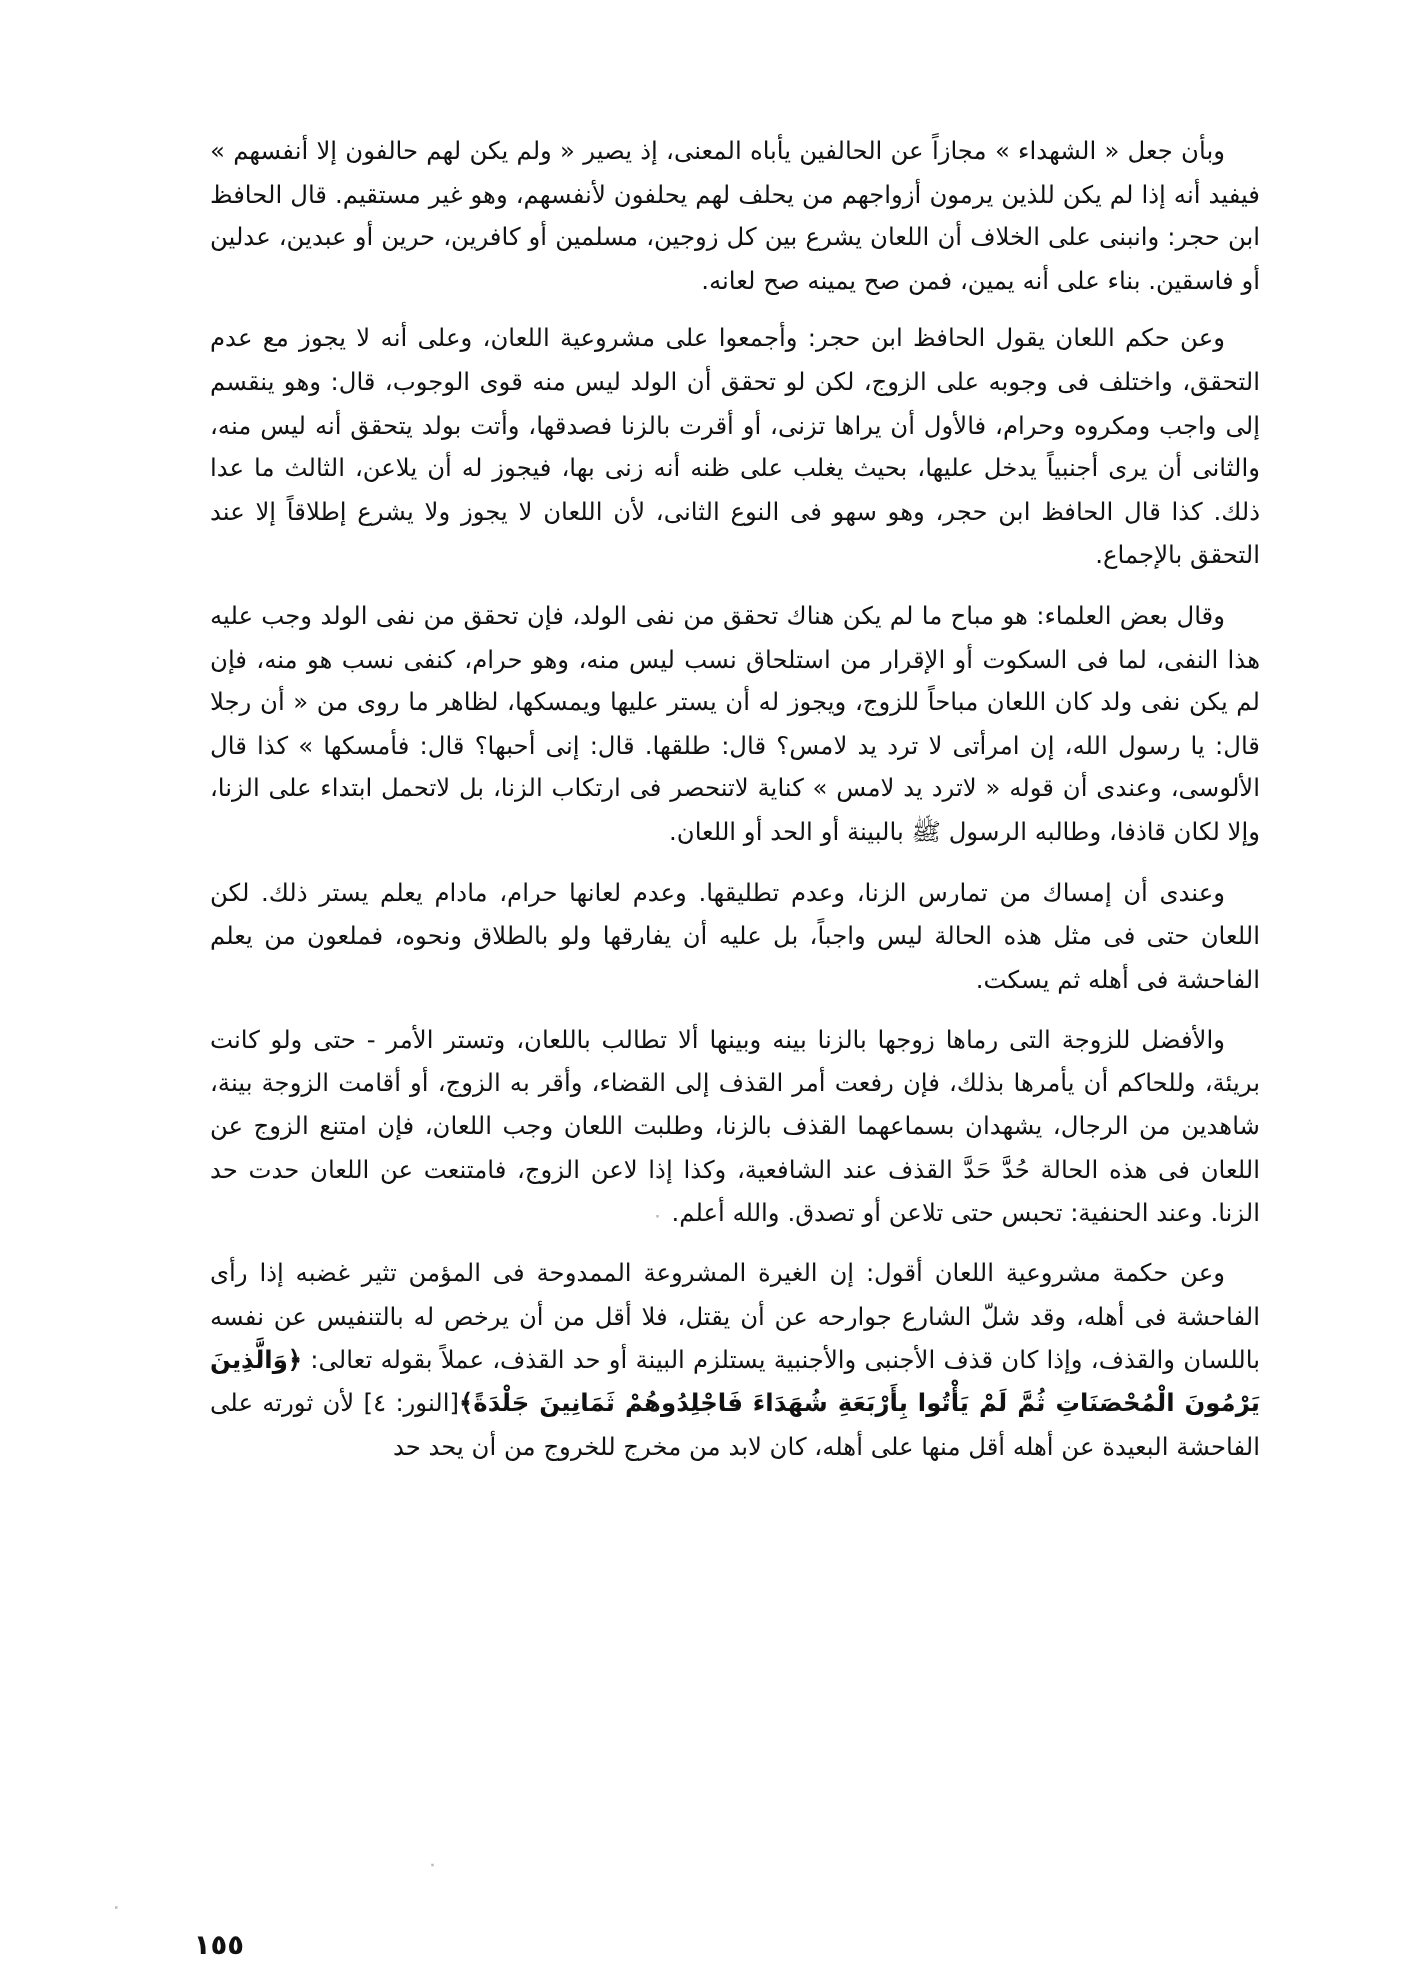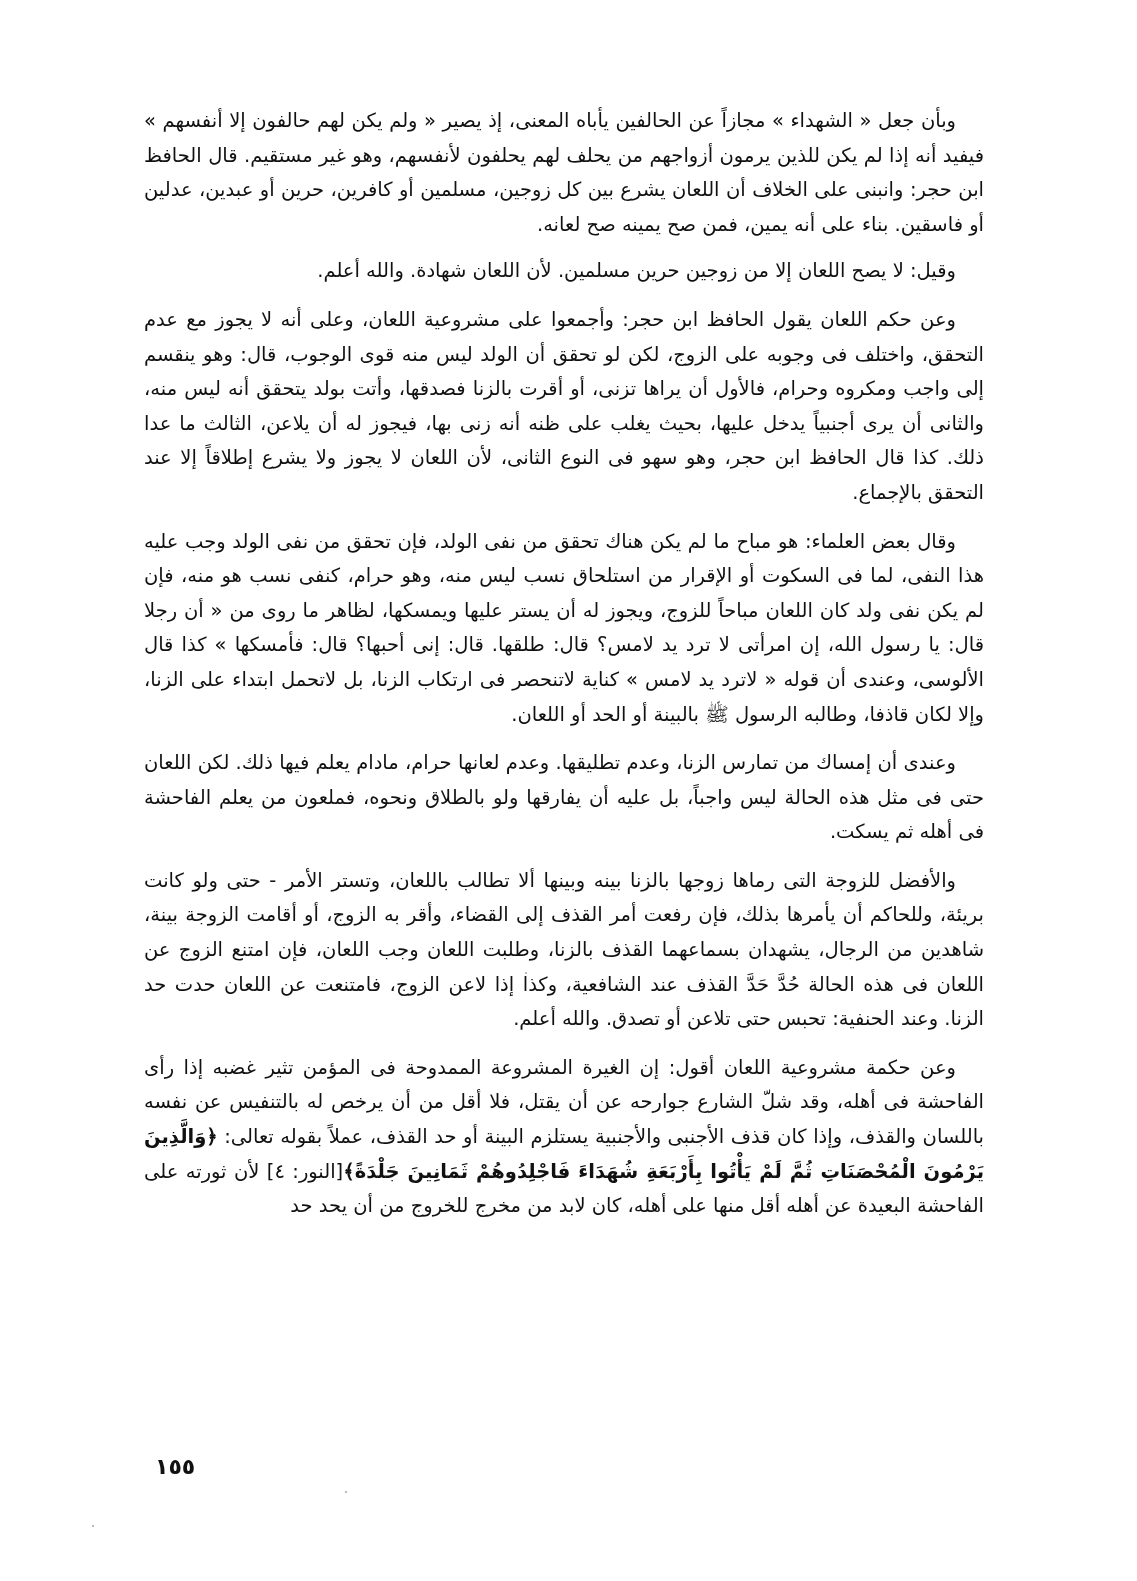--- a/index.html
+++ b/index.html
@@ -1,59 +1,58 @@
 <!DOCTYPE html>
 <html><head>
   <meta charset="utf-8">
   <style>
     html, body { margin: 0; padding: 0; background: #ffffff; }
     body { width: 1137px; height: 1581px; position: relative; overflow: hidden; }
     .page {
       position: absolute;
-      left: 144px;
+      left: 168px;
       top: 104px;
       width: 840px;
       direction: rtl;
       text-align: justify;
       font-family: "DejaVu Sans", sans-serif;
       color: #111111;
       font-size: 19.5px;
       line-height: 34.6px;
     }
     .para { margin: 0 0 12px 0; text-indent: 28px; text-align-last: right; }
     .para.gap-lg { margin-bottom: 14px; }
     .heading-u { text-underline-offset: 7px; text-decoration-thickness: 1.5px; }
     .verse { font-weight: bold; }
     .quran-bracket { font-weight: bold; }
     .page-number {
       position: absolute;
       left: 155px;
-      top: 1454px;
+      top: 1544px;
       font-family: "DejaVu Sans", sans-serif;
       font-size: 22px;
       font-weight: bold;
       color: #111111;
       direction: rtl;
     }
     .speck { position: absolute; width: 2px; height: 2px; background: #bbbbbb; }
   </style>
 </head>
 <body>
 
 <div class="page">
 
   <p class="para">وبأن جعل « الشهداء » مجازاً عن الحالفين يأباه المعنى، إذ يصير « ولم يكن لهم حالفون إلا أنفسهم » فيفيد أنه إذا لم يكن للذين يرمون أزواجهم من يحلف لهم يحلفون لأنفسهم، وهو غير مستقيم. قال الحافظ ابن حجر: وانبنى على الخلاف أن اللعان يشرع بين كل زوجين، مسلمين أو كافرين، حرين أو عبدين، عدلين أو فاسقين. بناء على أنه يمين، فمن صح يمينه صح لعانه.</p>
 
-  <p class="para gap-lg">وقيل: لا يصح اللعان إلا من زوجين حرين مسلمين. لأن اللعان شهادة. والله أعلم.</p>
 
   <p class="para gap-lg"><span>وعن </span><span class="heading-u">حكم اللعان</span><span> يقول الحافظ ابن حجر: وأجمعوا على مشروعية اللعان، وعلى أنه لا يجوز مع عدم التحقق، واختلف فى وجوبه على الزوج، لكن لو تحقق أن الولد ليس منه قوى الوجوب، قال: وهو ينقسم إلى واجب ومكروه وحرام، فالأول أن يراها تزنى، أو أقرت بالزنا فصدقها، وأتت بولد يتحقق أنه ليس منه، والثانى أن يرى أجنبياً يدخل عليها، بحيث يغلب على ظنه أنه زنى بها، فيجوز له أن يلاعن، الثالث ما عدا ذلك. كذا قال الحافظ ابن حجر، وهو سهو فى النوع الثانى، لأن اللعان لا يجوز ولا يشرع إطلاقاً إلا عند التحقق بالإجماع.</span></p>
 
   <p class="para gap-lg">وقال بعض العلماء: هو مباح ما لم يكن هناك تحقق من نفى الولد، فإن تحقق من نفى الولد وجب عليه هذا النفى، لما فى السكوت أو الإقرار من استلحاق نسب ليس منه، وهو حرام، كنفى نسب هو منه، فإن لم يكن نفى ولد كان اللعان مباحاً للزوج، ويجوز له أن يستر عليها ويمسكها، لظاهر ما روى من « أن رجلا قال: يا رسول الله، إن امرأتى لا ترد يد لامس؟ قال: طلقها. قال: إنى أحبها؟ قال: فأمسكها » كذا قال الألوسى، وعندى أن قوله « لاترد يد لامس » كناية لاتنحصر فى ارتكاب الزنا، بل لاتحمل ابتداء على الزنا، وإلا لكان قاذفا، وطالبه الرسول ﷺ بالبينة أو الحد أو اللعان.</p>
 
-  <p class="para gap-lg">وعندى أن إمساك من تمارس الزنا، وعدم تطليقها. وعدم لعانها حرام، مادام يعلم فيها ذلك. لكن اللعان حتى فى مثل هذه الحالة ليس واجباً، بل عليه أن يفارقها ولو بالطلاق ونحوه، فملعون من يعلم الفاحشة فى أهله ثم يسكت.</p>
+  <p class="para gap-lg">وعندى أن إمساك من تمارس الزنا، وعدم تطليقها. وعدم لعانها حرام، مادام يعلم يستر ذلك. لكن اللعان حتى فى مثل هذه الحالة ليس واجباً، بل عليه أن يفارقها ولو بالطلاق ونحوه، فملعون من يعلم الفاحشة فى أهله ثم يسكت.</p>
 
   <p class="para gap-lg">والأفضل للزوجة التى رماها زوجها بالزنا بينه وبينها ألا تطالب باللعان، وتستر الأمر - حتى ولو كانت بريئة، وللحاكم أن يأمرها بذلك، فإن رفعت أمر القذف إلى القضاء، وأقر به الزوج، أو أقامت الزوجة بينة، شاهدين من الرجال، يشهدان بسماعهما القذف بالزنا، وطلبت اللعان وجب اللعان، فإن امتنع الزوج عن اللعان فى هذه الحالة حُدَّ حَدَّ القذف عند الشافعية، وكذا إذا لاعن الزوج، فامتنعت عن اللعان حدت حد الزنا. وعند الحنفية: تحبس حتى تلاعن أو تصدق. والله أعلم.</p>
 
   <p class="para"><span>وعن </span><span class="heading-u">حكمة مشروعية اللعان</span><span> أقول: إن الغيرة المشروعة الممدوحة فى المؤمن تثير غضبه إذا رأى الفاحشة فى أهله، وقد شلّ الشارع جوارحه عن أن يقتل، فلا أقل من أن يرخص له بالتنفيس عن نفسه باللسان والقذف، وإذا كان قذف الأجنبى والأجنبية يستلزم البينة أو حد القذف، عملاً بقوله تعالى: </span><span class="quran-bracket">﴿</span><span class="verse">وَالَّذِينَ يَرْمُونَ الْمُحْصَنَاتِ ثُمَّ لَمْ يَأْتُوا بِأَرْبَعَةِ شُهَدَاءَ فَاجْلِدُوهُمْ ثَمَانِينَ جَلْدَةً</span><span class="quran-bracket">﴾</span><span>[النور: ٤]</span><span> لأن ثورته على الفاحشة البعيدة عن أهله أقل منها على أهله، كان لابد من مخرج للخروج من أن يحد حد</span></p>
 
 </div>
 
 <div class="page-number">١٥٥</div>
 
 <div class="speck" style="left:525px;top:972px;"></div>

